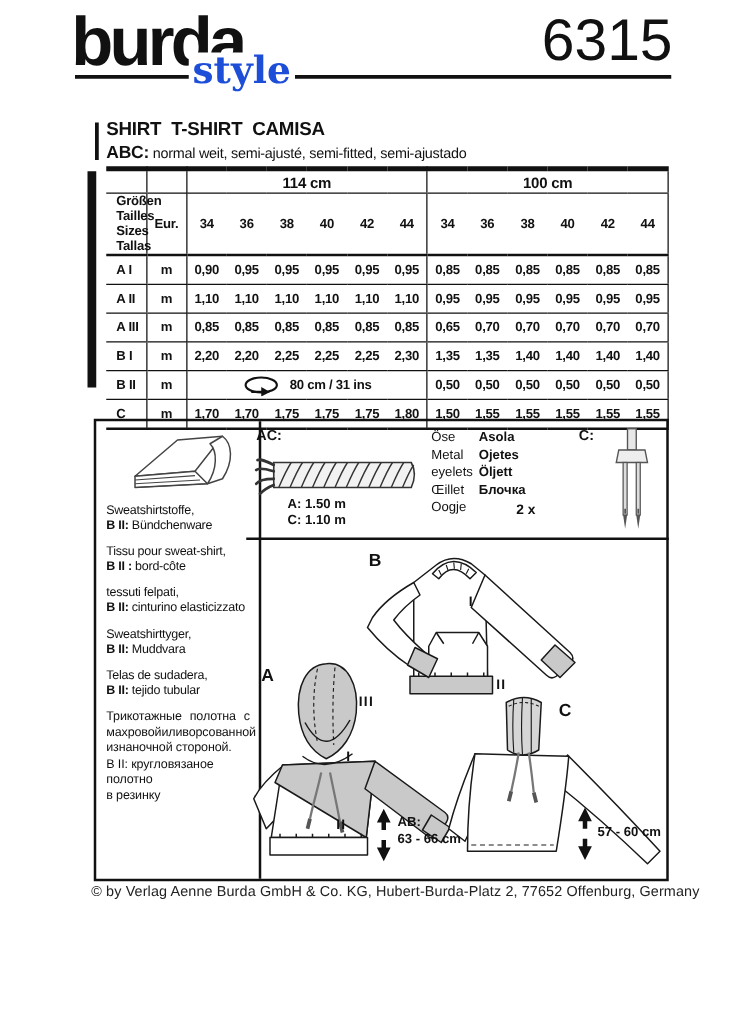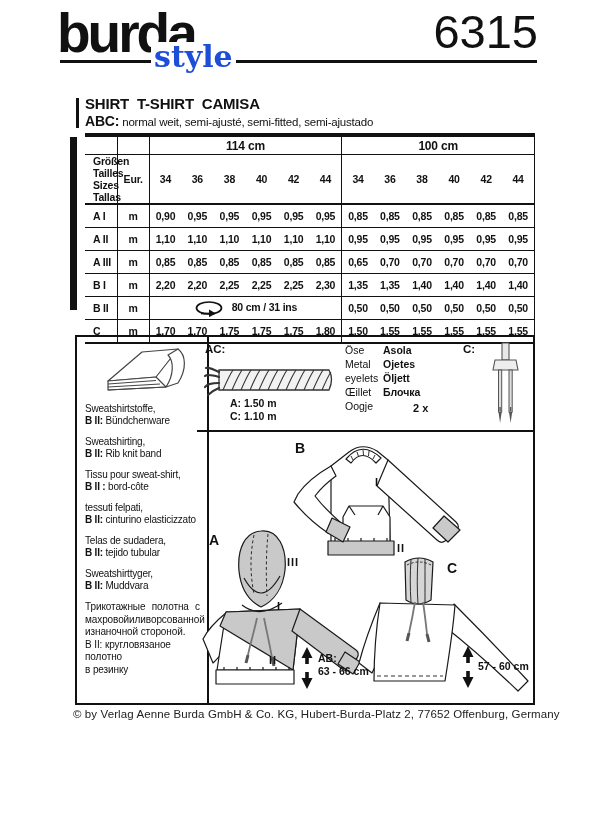--- a/index.html
+++ b/index.html
@@ -216,38 +216,34 @@
             <path d="M14,44 L66,41"></path>
             <path d="M14,47 L72,44"></path>
         </g>
       </svg>
       <div id="materials-list">
           <div class="mat-item">
             <div>Sweatshirtstoffe,</div>
             <div><b>B II:</b><span> Bündchenware</span></div>
           </div>
           <div class="mat-item">
-            <div>Sweatshirting,</div>
-            <div><b>B II:</b><span> Rib knit band</span></div>
-          </div>
-          <div class="mat-item">
             <div>Tissu pour sweat-shirt,</div>
             <div><b>B II :</b><span> bord-côte</span></div>
           </div>
           <div class="mat-item">
             <div>tessuti felpati,</div>
             <div><b>B II:</b><span> cinturino elasticizzato</span></div>
           </div>
           <div class="mat-item">
+            <div>Sweatshirttyger,</div>
+            <div><b>B II:</b><span> Muddvara</span></div>
+          </div>
+          <div class="mat-item">
             <div>Telas de sudadera,</div>
             <div><b>B II:</b><span> tejido tubular</span></div>
-          </div>
-          <div class="mat-item">
-            <div>Sweatshirttyger,</div>
-            <div><b>B II:</b><span> Muddvara</span></div>
           </div>
         </div>
       <div class="russian" id="russian-block">
           <div class="jline">
             <span>Трикотажные</span>
             <span>полотна</span>
             <span>с</span>
           </div>
           <div class="jline">
             <span>махровой</span>

